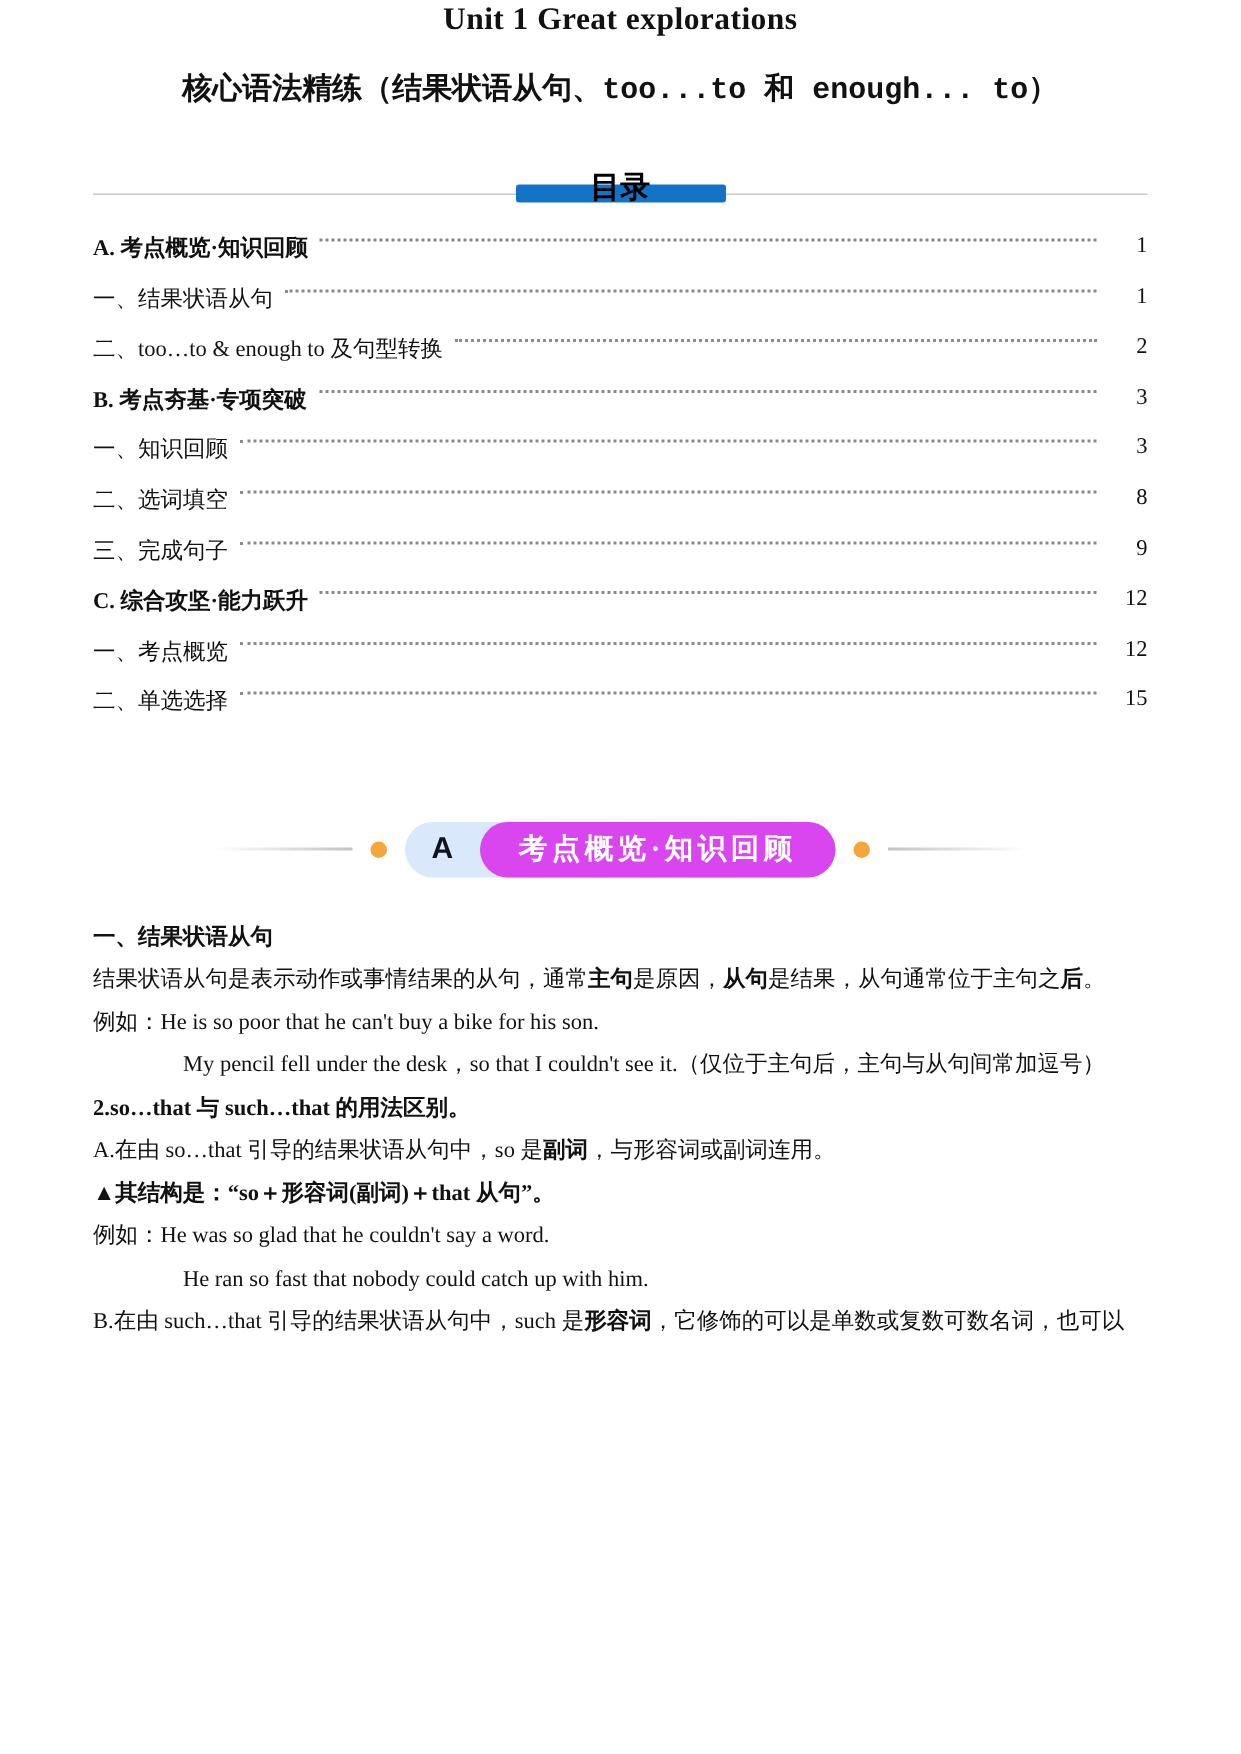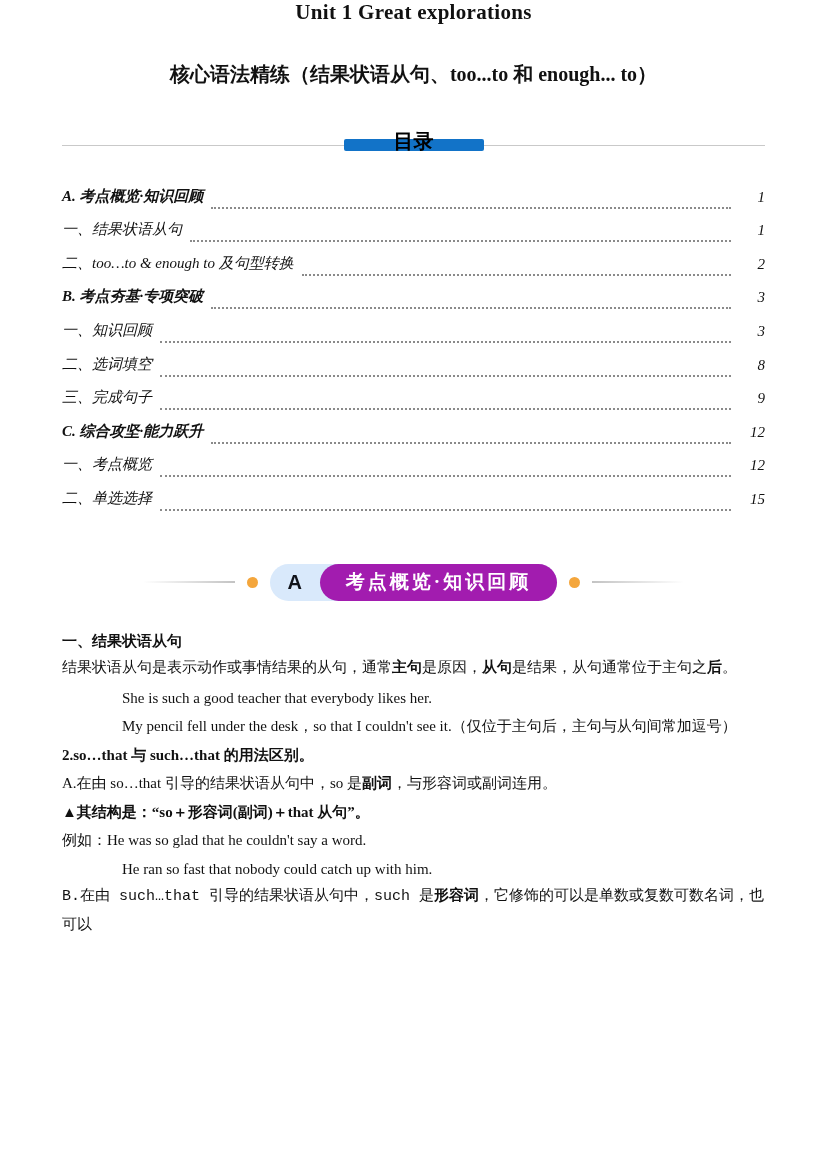--- a/index.html
+++ b/index.html
@@ -14,42 +14,42 @@
   .content{padding:0 62px;}
   .b{font-weight:bold;}
 
   
   .doc-title{
     text-align:center;
     font-size:21px;font-weight:bold;
     letter-spacing:.3px;
   }
   .doc-subtitle{
-    margin-top:36px;
+    margin-top:20px;
     text-align:center;
-    font-size:20px;font-weight:bold;
+    font-size:20px;font-weight:bold;font-family:Liberation Mono, monospace;
   }
 
   
   .toc-header{position:relative;height:28px;margin-top:44px;}
   .toc-rule{position:absolute;left:0;right:0;top:13px;height:1px;background:#c9c9c9;}
   .toc-bar{
     position:absolute;left:50%;transform:translateX(-50%);
     top:7px;width:140px;height:12px;
     background:#1273c8;border-radius:2px;
   }
   .toc-title{
     position:absolute;left:50%;transform:translateX(-50%);
     top:0;line-height:18px;
     font-size:20px;font-weight:bold;color:#000;z-index:2;
   }
 
   
   .toc-list{margin-top:12px;}
-  .toc-row{display:flex;align-items:flex-end;height:33.6px;font-size:15px;font-style:italic;}
+  .toc-row{display:flex;align-items:flex-start;height:33.6px;font-size:15px;}
   .toc-row.lvl1 .toc-label{font-weight:bold;}
   .toc-label{white-space:nowrap;}
   .leader{
     flex:1;
     border-bottom:2px dotted #8a8a8a;
     margin:0 8px;
     transform:translateY(3px);
     height:0;
   }
   .toc-page{width:26px;text-align:right;font-size:15px;}
@@ -63,31 +63,31 @@
   .banner-pill{
     display:inline-flex;align-items:center;
     background:#d9e9fb;border-radius:19px;height:37px;
   }
   .banner-letter{
     width:50px;text-align:center;
     font-size:20px;font-weight:bold;color:#10131a;
     font-family:"Liberation Sans","DejaVu Sans",sans-serif;
   }
   .banner-label{
-    background:#a21caf;color:#ffffff;
+    background:#d946ef;color:#ffffff;
     border-radius:19px;height:37px;
     display:inline-flex;align-items:center;
     padding:0 26px;
     font-size:19px;font-weight:bold;letter-spacing:3px;
   }
 
   
   .body-text{margin-top:26px;font-size:15px;}
   .line{line-height:28.5px;white-space:nowrap;}
-  .wrapline{line-height:28.5px;white-space:normal;font-family:Liberation Mono, monospace;}
+  .wrapline{line-height:28.5px;white-space:normal;}
   .hd{font-weight:bold;}
   .indent{padding-left:60px;}
 </style>
 </head>
 <body>
 
 <div class="page">
   <div class="content">
 
     <div class="doc-title">Unit 1 Great explorations</div>
@@ -162,21 +162,21 @@
       <div class="dot"></div>
       <div class="hline hline-right"></div>
     </div>
 
     <div class="body-text">
       <div class="line hd">一、结果状语从句</div>
 
       <div class="wrapline"><span>结果状语从句是表示动作或事情结果的从句，通常</span><span class="b">主句</span><span>是原因，</span><span class="b">从句</span><span>是结果，从句通常位于主句之</span><span class="b">后</span><span>。</span></div>
 
 
-      <div class="line indent">She is such a good teacher that everybody likes her.</div>
+      <div class="line"><span>例如：</span><span>He is so poor that he can't buy a bike for his son.</span></div>
       <div class="line indent">My pencil fell under the desk，so that I couldn't see it.（仅位于主句后，主句与从句间常加逗号）</div>
 
       <div class="line hd">2.so…that 与 such…that 的用法区别。</div>
 
       <div class="line"><span>A.在由 so…that 引导的结果状语从句中，so 是</span><span class="b">副词</span><span>，与形容词或副词连用。</span></div>
 
       <div class="line hd">▲其结构是：“so＋形容词(副词)＋that 从句”。</div>
 
       <div class="line"><span>例如：</span><span>He was so glad that he couldn't say a word.</span></div>
       <div class="line indent">He ran so fast that nobody could catch up with him.</div>

